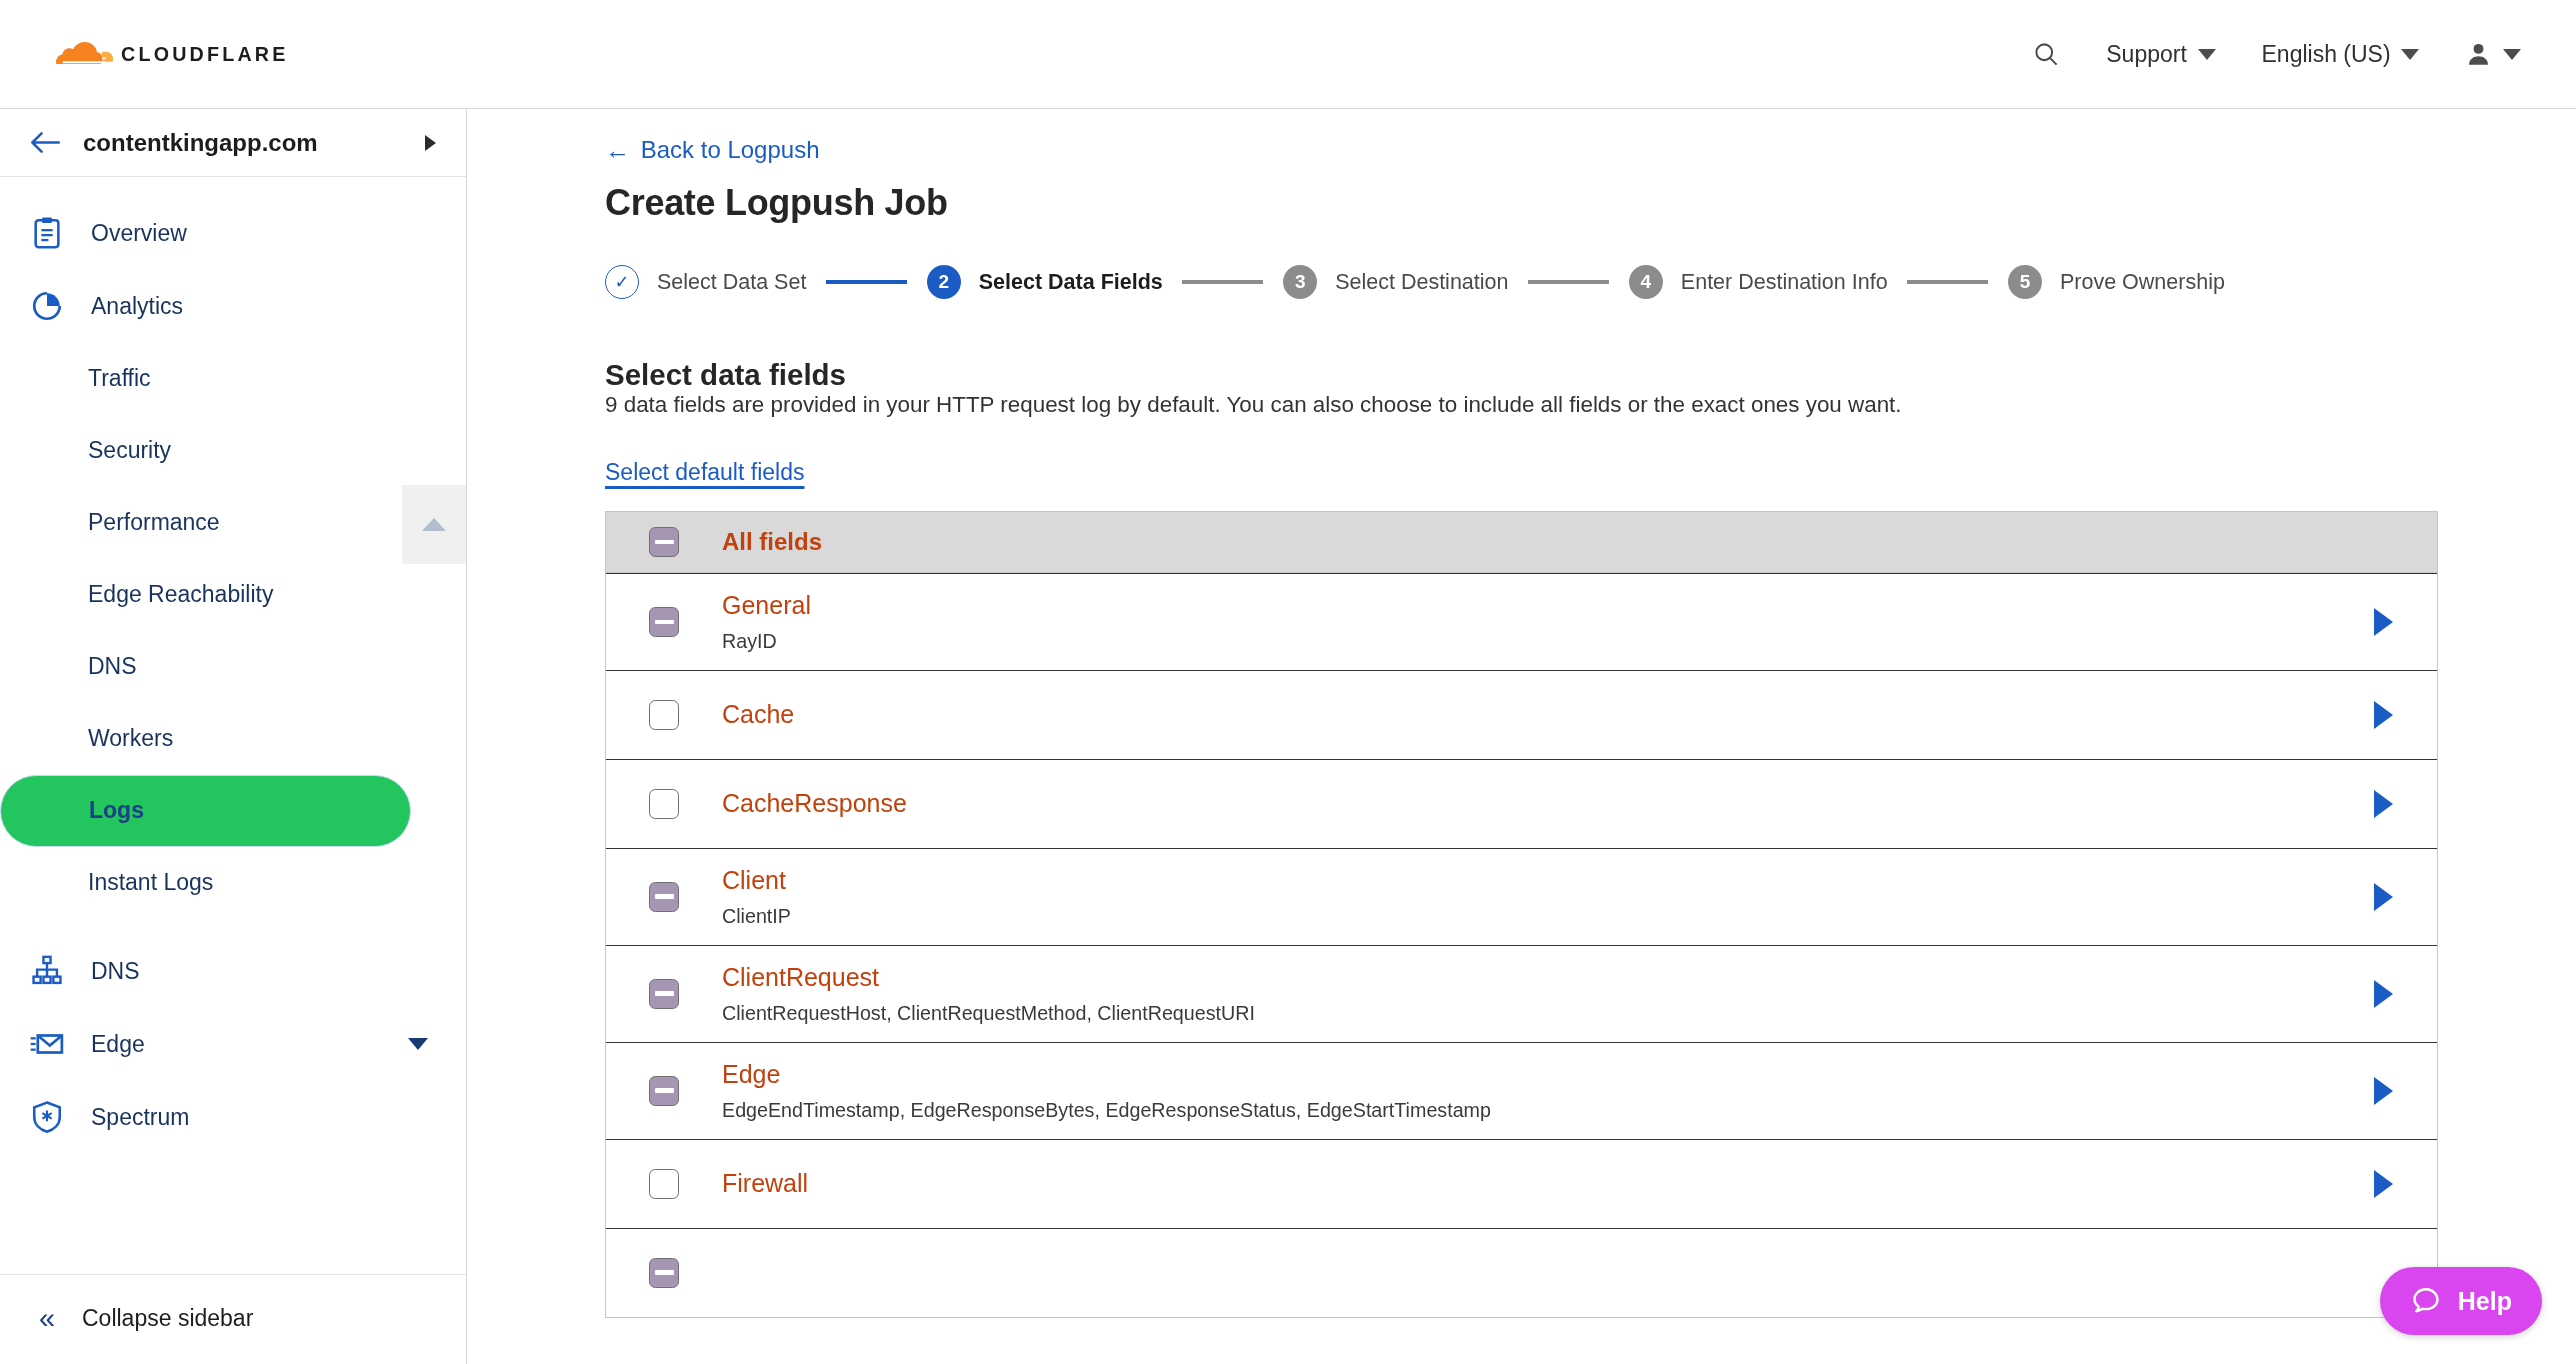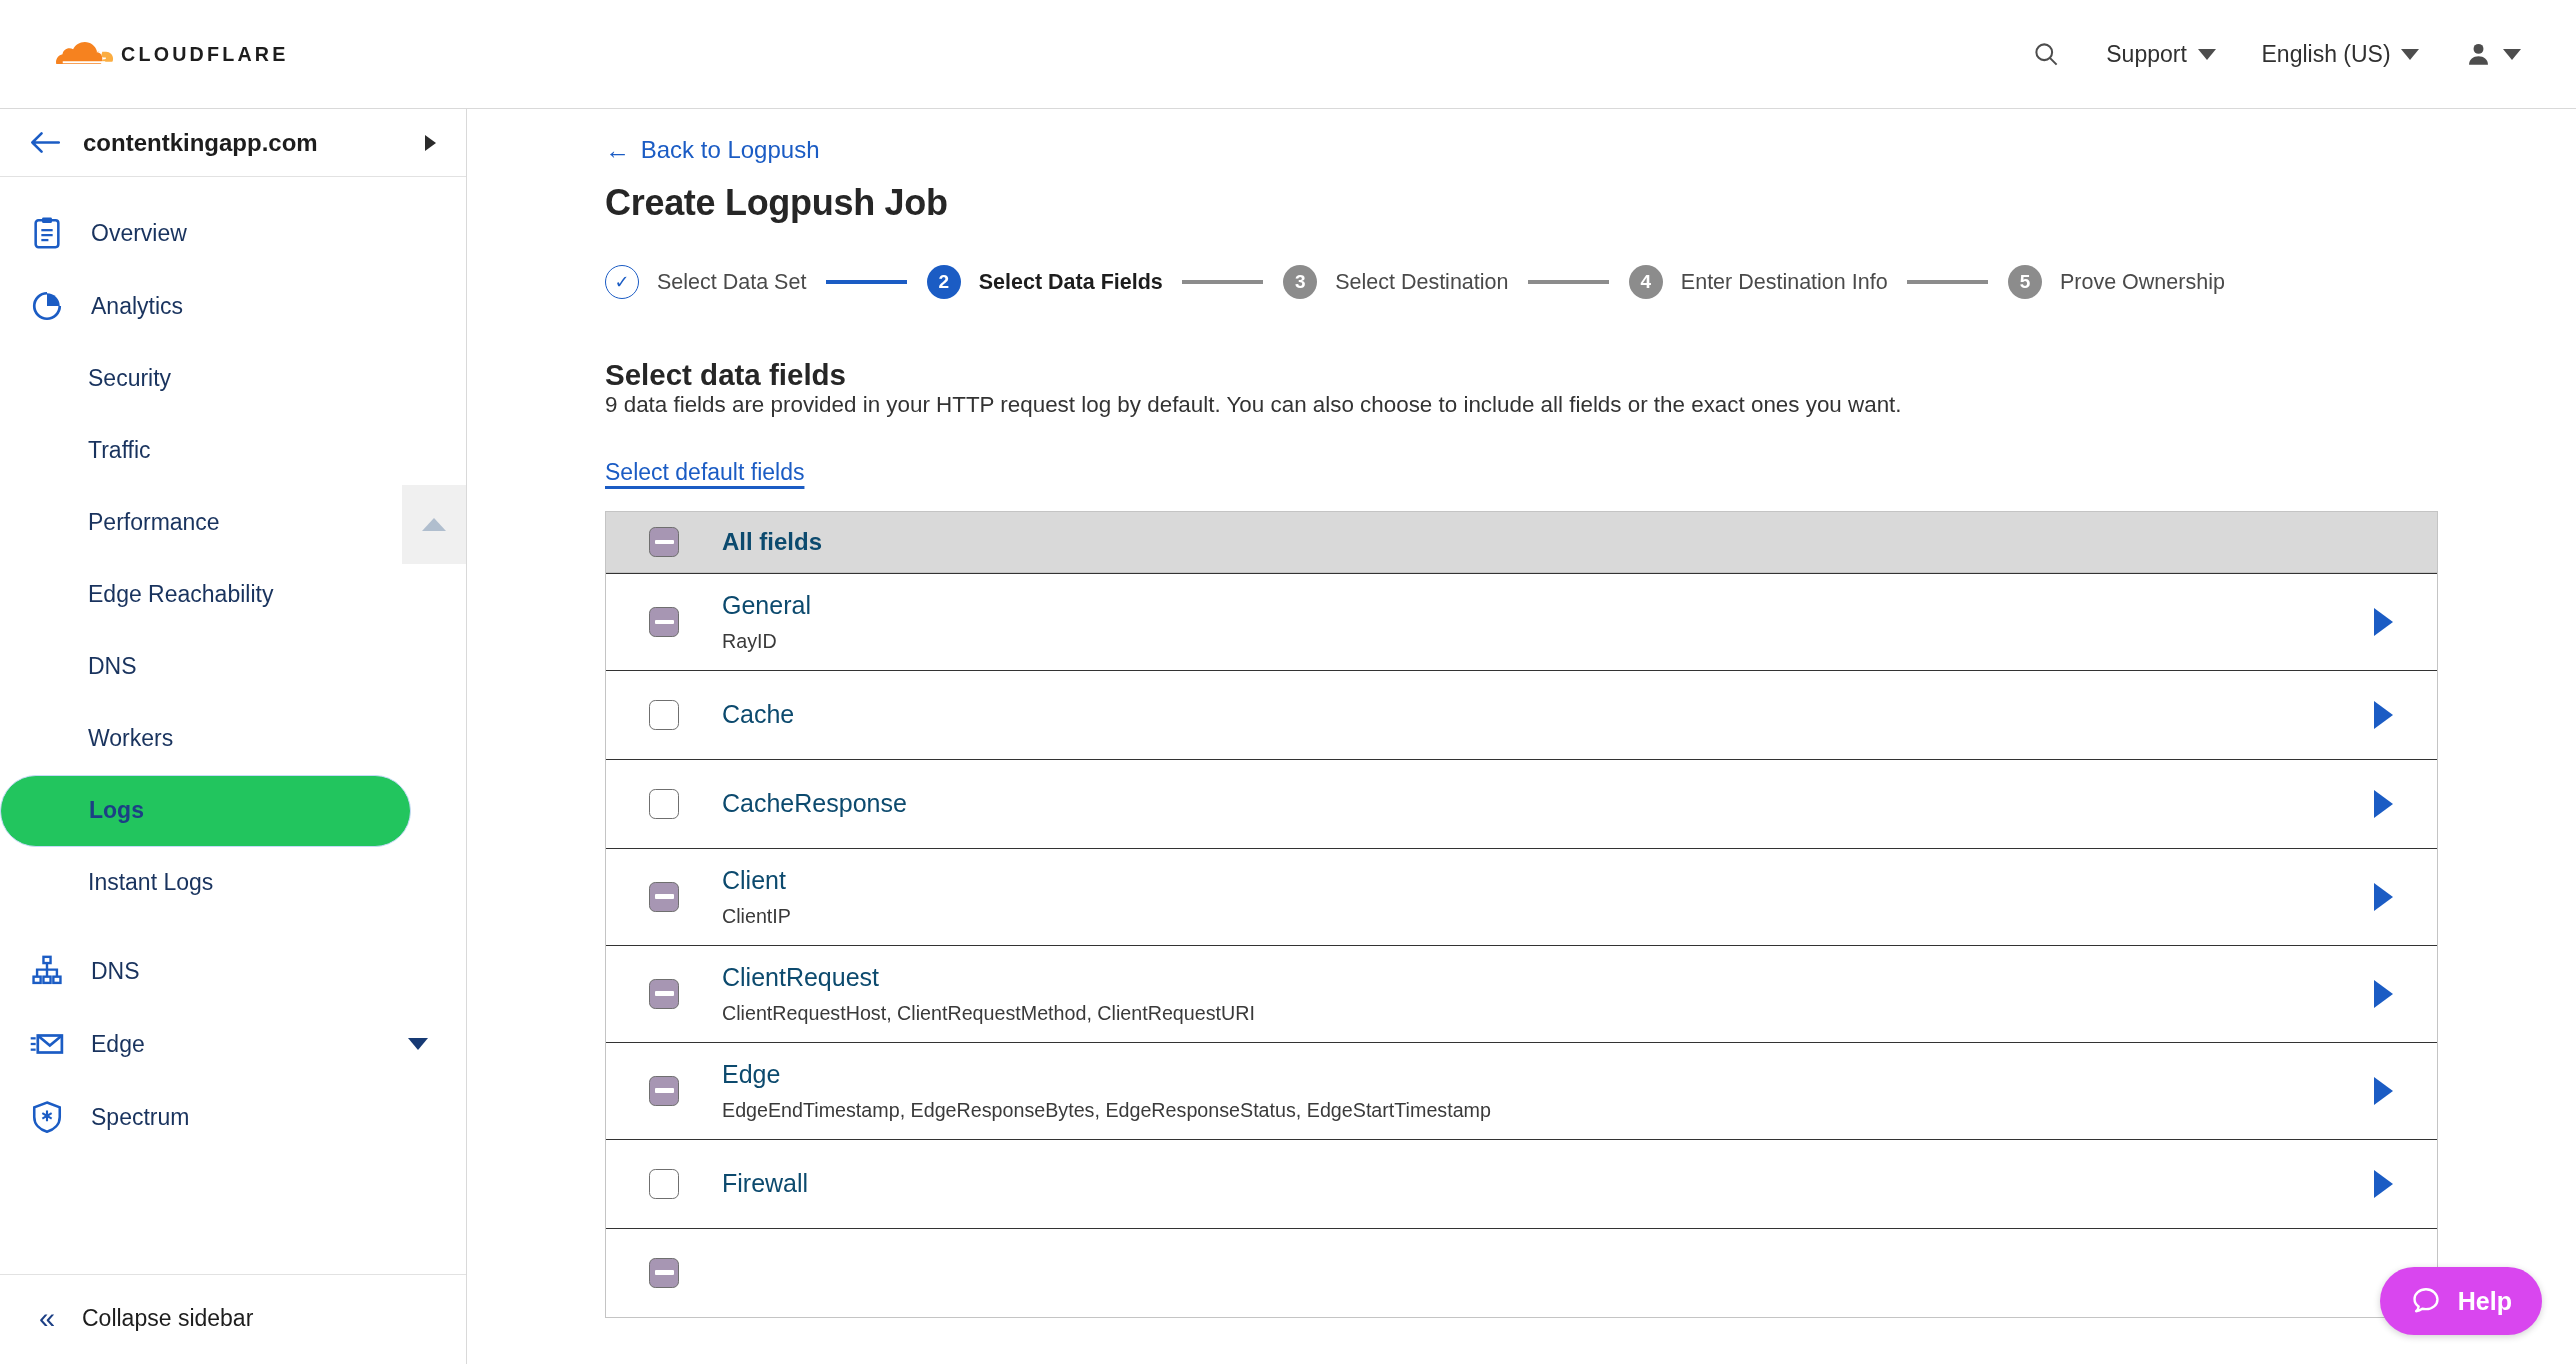--- a/index.html
+++ b/index.html
@@ -179,21 +179,21 @@
     border: 1.8px solid #6f6f6f; background: #fff; position: relative;
     flex: 0 0 30px;
   }
   .cb.indet { background: #a796b3; border-color: #6f6f6f; }
   .cb.indet::after {
     content: ""; position: absolute; left: 4.5px; right: 4.5px; top: 11.6px;
     height: 4.5px; background: #fff; border-radius: 0.9px;
   }
   .lbl-cell { flex: 1 1 auto; padding: 16px 0; }
   .ft-head .lbl-cell { padding: 0; }
-  .ft-title { font-size: 25px; color: #0c4a6e; line-height: 1.25; }
+  .ft-title { font-size: 25px; color: #c2410c; line-height: 1.25; }
   .ft-head .ft-title { font-weight: bold; font-size: 24px; }
   .ft-sub {
     font-size: 19.7px; color: #3a3a3a; margin-top: 8px; line-height: 1.25;
   }
   .arrow-cell {
     width: 107px; flex: 0 0 107px; display: flex;
     align-items: center; justify-content: center;
   }
   .tri-right {
     width: 0; height: 0; border-top: 14.3px solid transparent;
@@ -276,24 +276,24 @@
         <path d="M12 3 A9 9 0 1 0 21 12" fill="none" stroke="#1b5cc4" stroke-width="1.9"></path>
       </svg>
       <span class="lbl">Analytics</span>
     </div>
 
     <div class="collapse-btn">
       <i></i>
     </div>
 
     <div class="nav-item nav-sub">
+      <span class="lbl">Traffic</span>
+    </div>
+    <div class="nav-item nav-sub">
       <span class="lbl">Security</span>
-    </div>
-    <div class="nav-item nav-sub">
-      <span class="lbl">Traffic</span>
     </div>
     <div class="nav-item nav-sub">
       <span class="lbl">Performance</span>
     </div>
     <div class="nav-item nav-sub">
       <span class="lbl">Edge Reachability</span>
     </div>
     <div class="nav-item nav-sub">
       <span class="lbl">DNS</span>
     </div>

